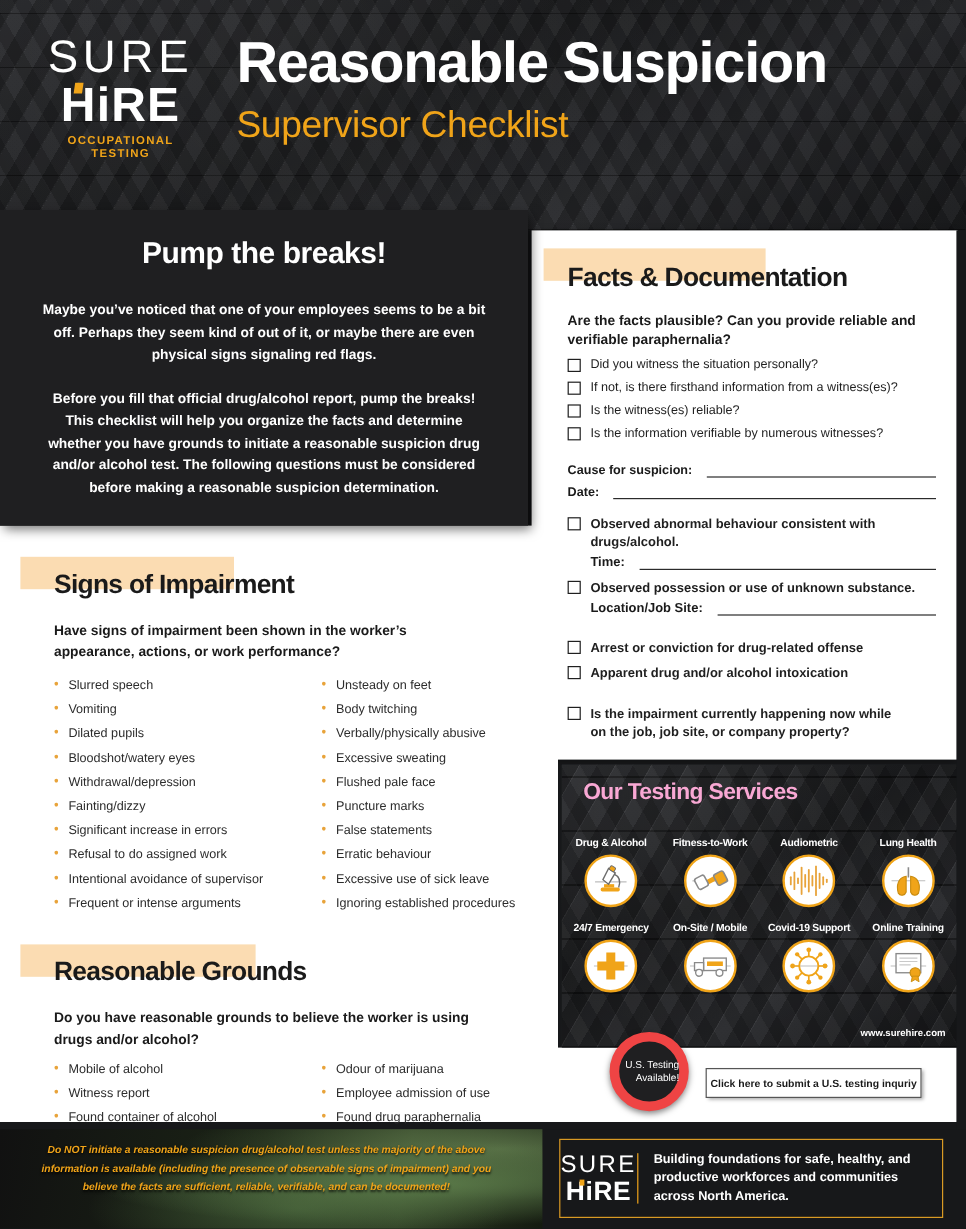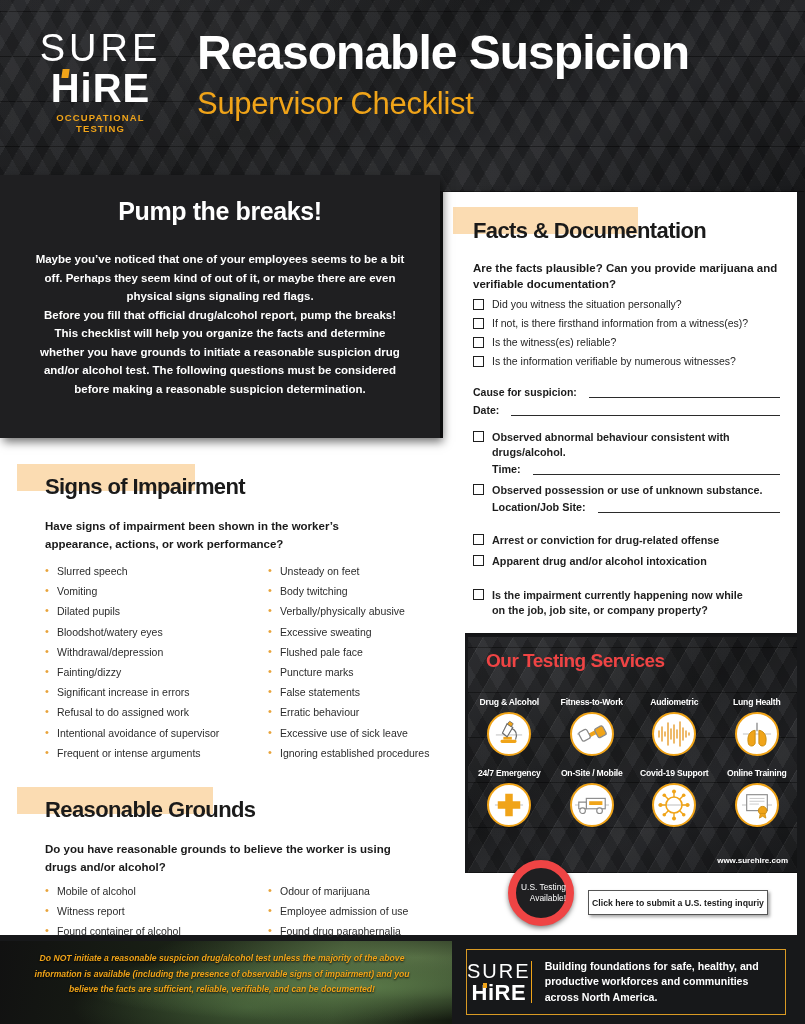--- a/index.html
+++ b/index.html
@@ -39,21 +39,21 @@
   .htitle{ position:absolute; left:197px; top:24px; z-index:3;}
   .htitle .t1{ font-size:48px; font-weight:bold; color:#fff; letter-spacing:-1px; line-height:58px; white-space:nowrap;}
   .htitle .t2{ font-size:31px; color:#f0a419; letter-spacing:-.3px; line-height:40px; margin-top:2px; white-space:nowrap;}
 
   
   #intro{ position:absolute; left:0; top:175px; width:440px; height:263px; background:#1f1f21; z-index:4;
           box-shadow:3px 4px 9px rgba(0,0,0,.55); }
   #intro h2{ color:#fff; font-size:25px; font-weight:bold; text-align:center; margin-top:22px; letter-spacing:-.4px;}
   #intro .p{ color:#fff; font-size:11.5px; font-weight:bold; text-align:center; line-height:18.5px; margin:0 32px;}
   #intro .p1{ margin-top:24px;}
-  #intro .p2{ }
+  #intro .p2{ margin-top:18px;}
 
   
   .whitepanel{ position:absolute; background:#fff; }
   #factscard{ left:443px; top:192px; width:355px; height:441px; box-shadow:-2px 1px 6px rgba(0,0,0,.35); z-index:3;}
   #leftwhite{ left:0; top:438px; width:465px; height:497px; z-index:3;}
   #rightwhite{ left:465px; top:873px; width:333px; height:62px; z-index:2;}
 
   .hl{ position:relative; display:inline-block; }
   .hl .bar{ position:absolute; background:#fbdcb2; height:27px; }
   .sec-h{ font-size:22px; font-weight:bold; color:#1a1a1a; letter-spacing:-.6px; position:relative; z-index:2;}
@@ -76,21 +76,21 @@
   .barB{ left:-28px; top:-10px; width:178px;}
   .barC{ left:-28px; top:-10px; width:196px;}
   .lead{ font-size:11.5px; font-weight:bold; color:#1a1a1a; line-height:18px; margin-top:17px; max-width:360px;}
   .cols{ display:flex; margin-top:8px;gap:44px;}
   .cols ul{ list-style:none; width:50%;}
   .cols li{ font-size:10.5px; color:#2c2c2c; line-height:20.2px; position:relative; padding-left:12px;}
   .cols li:before{ content:"•"; color:#e8a33a; position:absolute; left:0; top:-1px; font-size:11px;}
 
   
   #services{ position:absolute; left:468px; top:637px; width:330px; height:236px; overflow:hidden; z-index:4;}
-  #services .st{ position:absolute; left:18px; top:13px; font-size:19px; font-weight:bold; color:#ef4444; letter-spacing:-.5px; z-index:3;}
+  #services .st{ position:absolute; left:18px; top:13px; font-size:19px; font-weight:bold; color:#f9a8d4; letter-spacing:-.5px; z-index:3;}
   .svc-grid{ position:absolute; left:0; top:60px; width:330px; z-index:3;}
   .svc-row{ display:flex; }
   .svc{ width:82.5px; text-align:center; }
   .svc .cap{ font-size:8.6px; font-weight:bold; color:#fff; white-space:nowrap; letter-spacing:-.2px;}
   .svc .circ{ width:44px; height:44px; border-radius:50%; background:#fff; border:2.2px solid #f0a419;
               margin:5px auto 0; position:relative; overflow:hidden; display:flex; align-items:center; justify-content:center;}
   .svc .circ svg{ display:block; }
   #services .url{ position:absolute; right:10px; bottom:8px; font-size:8px; font-weight:bold; color:#fff; z-index:3;}
 
   #usbadge{ position:absolute; left:508px; top:860px; width:66px; height:66px; border-radius:50%;
@@ -147,21 +147,21 @@
   <div class="p p1">Maybe you’ve noticed that one of your employees seems to be a bit off. Perhaps they seem kind of out of it, or maybe there are even physical signs signaling red flags.</div>
   <div class="p p2">Before you fill that official drug/alcohol report, pump the breaks! This checklist will help you organize the facts and determine whether you have grounds to initiate a reasonable suspicion drug and/or alcohol test. The following questions must be considered before making a reasonable suspicion determination.</div>
 </div>
 
 <div class="whitepanel" id="factscard">
   <div class="inner">
     <div class="hl">
       <span class="bar barA"></span>
       <span class="sec-h">Facts &amp; Documentation</span>
     </div>
-    <div class="q">Are the facts plausible? Can you provide marijuana and verifiable documentation?</div>
+    <div class="q">Are the facts plausible? Can you provide reliable and verifiable paraphernalia?</div>
 
     <div class="cb-row">
       <span class="cb"></span>
       <span class="txt">Did you witness the situation personally?</span>
     </div>
     <div class="cb-row">
       <span class="cb"></span>
       <span class="txt">If not, is there firsthand information from a witness(es)?</span>
     </div>
     <div class="cb-row">

